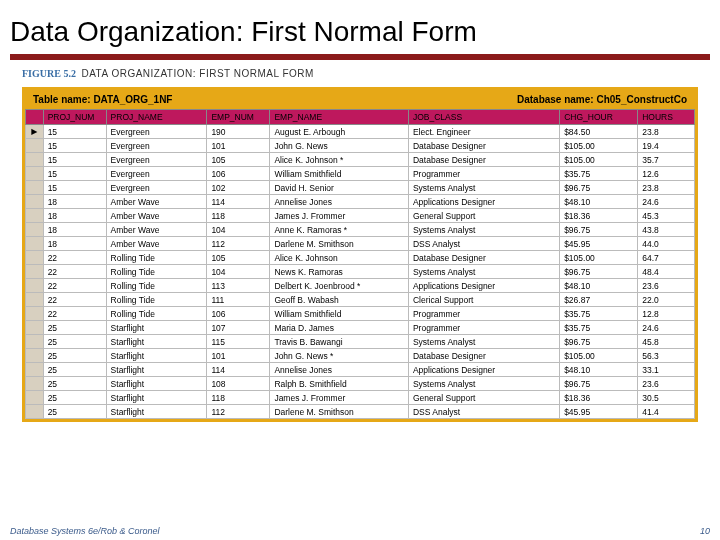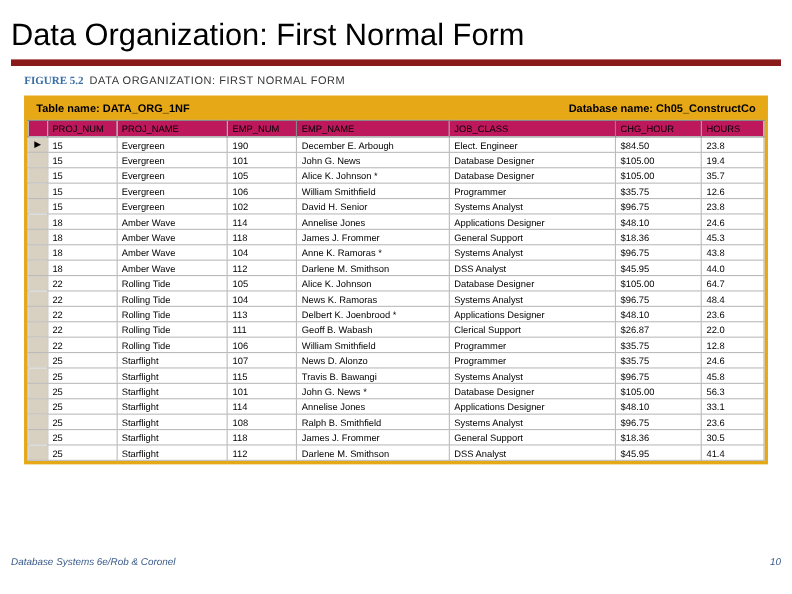--- a/index.html
+++ b/index.html
@@ -72,21 +72,21 @@
     text-overflow: clip;
   }
   .row-selector {
     width: 14px;
     background: #d8d0c0;
     text-align: center;
     font-size: 8px;
   }
   .footer {
     position: absolute;
-    bottom: 24px;
+    bottom: 4px;
     left: 10px;
     right: 10px;
     display: flex;
     justify-content: space-between;
     font-size: 9px;
     font-style: italic;
     color: #3a5a8a;
   }
   .col-projnum { width: 50px; }
   .col-projname { width: 80px; }
@@ -135,21 +135,21 @@
         <th>CHG_HOUR</th>
         <th>HOURS</th>
       </tr>
     </thead>
     <tbody id="grid-body">
         <tr>
           <td class="row-selector">▶</td>
           <td>15</td>
           <td>Evergreen</td>
           <td>190</td>
-          <td>December E. Arbough</td>
+          <td>August E. Arbough</td>
           <td>Elect. Engineer</td>
           <td class="num">$84.50</td>
           <td class="num">23.8</td>
         </tr>
         <tr>
           <td class="row-selector"></td>
           <td>15</td>
           <td>Evergreen</td>
           <td>101</td>
           <td>John G. News</td>
@@ -275,21 +275,21 @@
           <td>William Smithfield</td>
           <td>Programmer</td>
           <td class="num">$35.75</td>
           <td class="num">12.8</td>
         </tr>
         <tr>
           <td class="row-selector"></td>
           <td>25</td>
           <td>Starflight</td>
           <td>107</td>
-          <td>News D. Alonzo</td>
+          <td>Maria D. James</td>
           <td>Programmer</td>
           <td class="num">$35.75</td>
           <td class="num">24.6</td>
         </tr>
         <tr>
           <td class="row-selector"></td>
           <td>25</td>
           <td>Starflight</td>
           <td>115</td>
           <td>Travis B. Bawangi</td>

